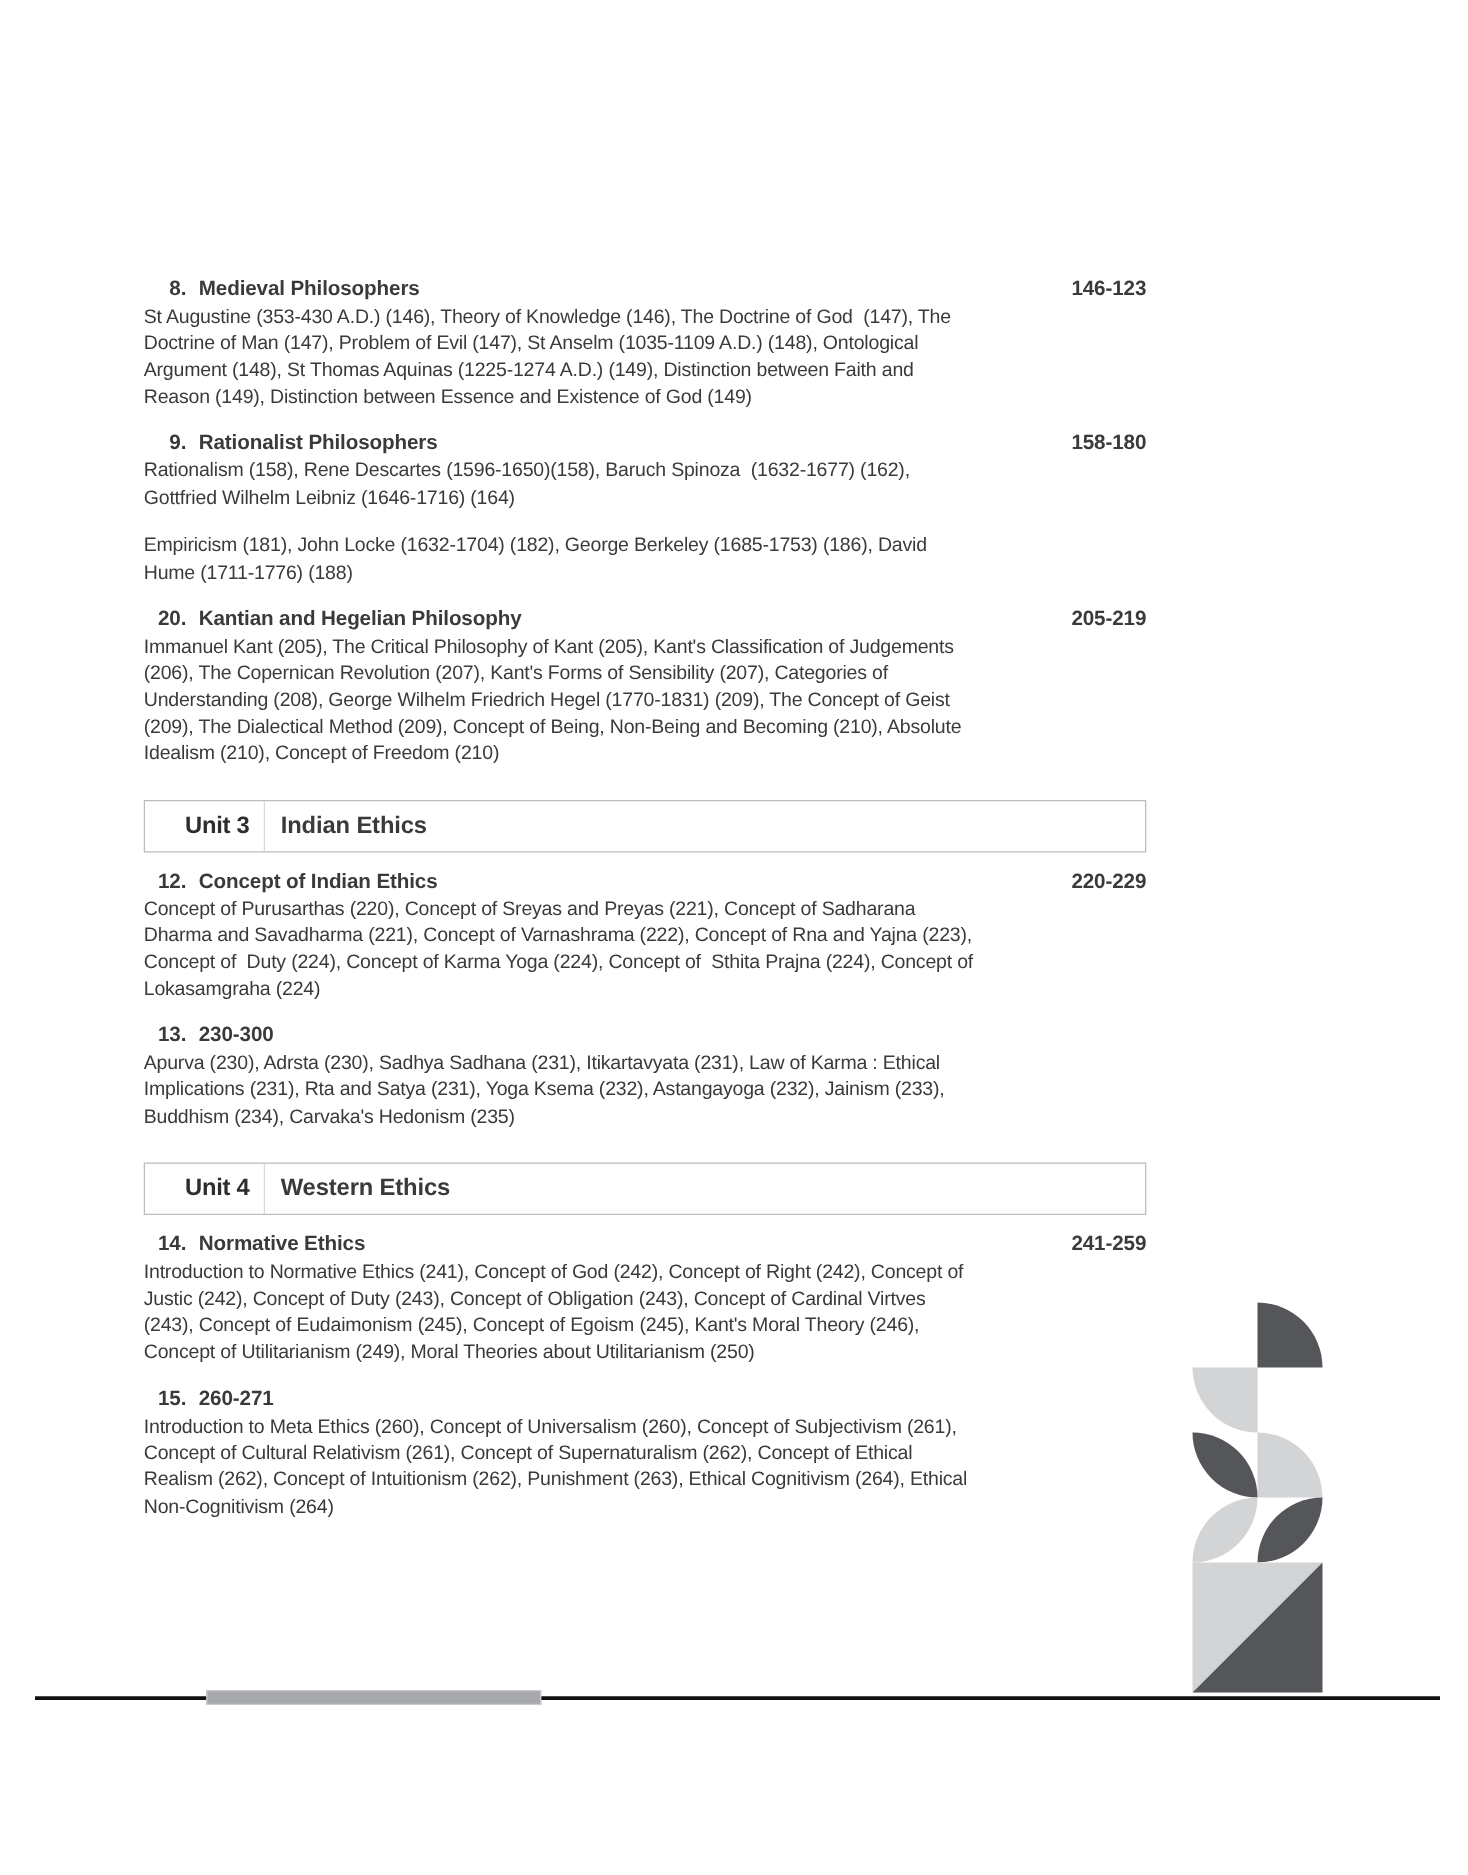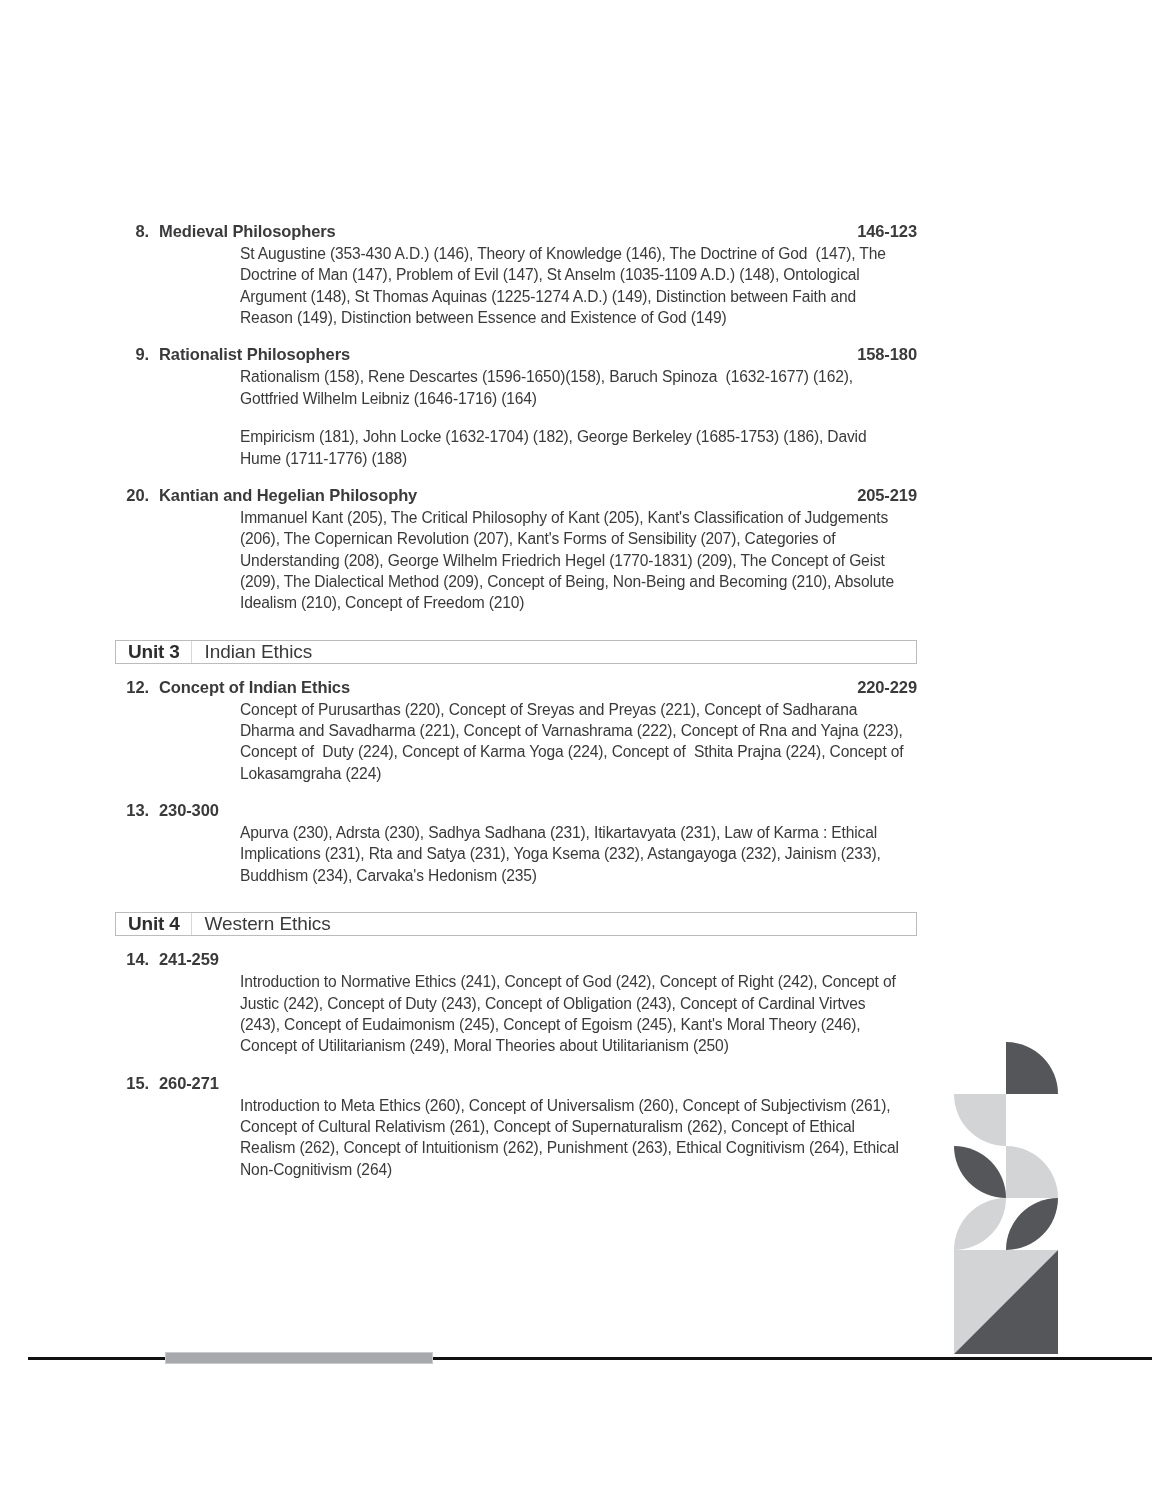--- a/index.html
+++ b/index.html
@@ -46,54 +46,54 @@
   }
   .entry-title {
     flex: 1 1 auto;
   }
   .entry-pages {
     flex: 0 0 auto;
     text-align: right;
     white-space: nowrap;
   }
   .entry-desc {
-    margin-left: 125px;
     width: 666px;
     font-size: 15.6px;
     line-height: 1.37;
     font-weight: normal;
     letter-spacing: -0.15px;
     white-space: pre-wrap;
   }
 
   
   .unit-bar {
     display: flex;
     align-items: stretch;
     border: 1px solid #bcbcbc;
-    height: 24px;
+    height: 42px;
     margin: 26px 0 14px 0;
     box-sizing: border-box;
     background: #ffffff;
+    padding-left: 20px;
   }
   .unit-label {
     display: flex;
     align-items: center;
     font-weight: bold;
     font-size: 19px;
     padding: 0 11px 0 12px;
     border-right: 1px solid #d8d8d8;
     letter-spacing: -0.2px;
     color: #2d2d2f;
   }
   .unit-name {
     display: flex;
     align-items: center;
     font-size: 19px;
-    font-weight: normal;
+    font-weight: bold;
     padding-left: 13px;
     letter-spacing: -0.1px;
     color: #3a3a3c;
   }
 
   
   .logo {
     position: absolute;
     left: 952px;
     top: 1036px;
@@ -173,20 +173,21 @@
         </div>
         <div class="entry-desc">Apurva (230), Adrsta (230), Sadhya Sadhana (231), Itikartavyata (231), Law of Karma : Ethical Implications (231), Rta and Satya (231), Yoga Ksema (232), Astangayoga (232), Jainism (233), Buddhism (234), Carvaka's Hedonism (235)</div>
       </div>
       <div class="unit-bar">
         <div class="unit-label">Unit 4</div>
         <div class="unit-name">Western Ethics</div>
       </div>
       <div class="entry">
         <div class="entry-head">
           <span class="entry-num">14.</span>
+          <span class="entry-title">Normative Ethics</span>
           <span class="entry-pages">241-259</span>
         </div>
         <div class="entry-desc">Introduction to Normative Ethics (241), Concept of God (242), Concept of Right (242), Concept of Justic (242), Concept of Duty (243), Concept of Obligation (243), Concept of Cardinal Virtves (243), Concept of Eudaimonism (245), Concept of Egoism (245), Kant's Moral Theory (246), Concept of Utilitarianism (249), Moral Theories about Utilitarianism (250)</div>
       </div>
       <div class="entry">
         <div class="entry-head">
           <span class="entry-num">15.</span>
           <span class="entry-pages">260-271</span>
         </div>
         <div class="entry-desc">Introduction to Meta Ethics (260), Concept of Universalism (260), Concept of Subjectivism (261), Concept of Cultural Relativism (261), Concept of Supernaturalism (262), Concept of Ethical Realism (262), Concept of Intuitionism (262), Punishment (263), Ethical Cognitivism (264), Ethical Non-Cognitivism (264)</div>

